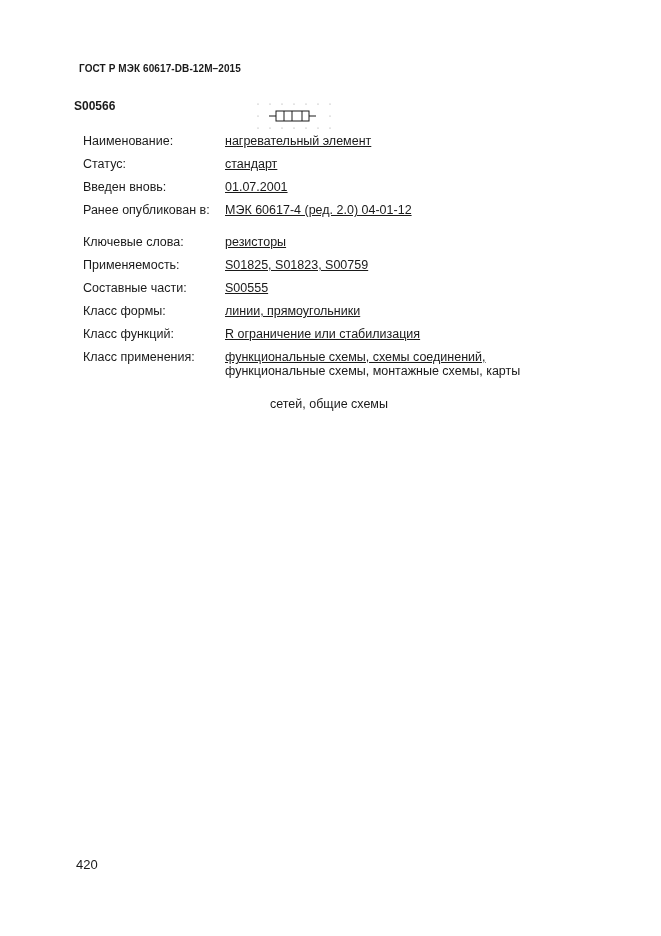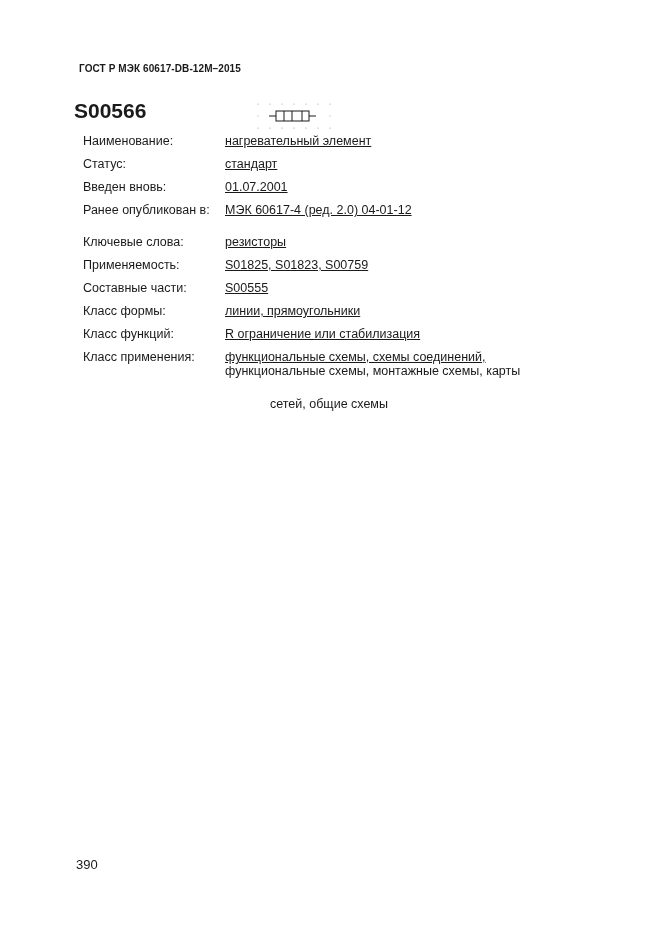--- a/index.html
+++ b/index.html
@@ -21,21 +21,21 @@
       top: 63px;
       font-size: 10px;
       font-weight: bold;
       letter-spacing: 0.1px;
       white-space: nowrap;
     }
     .symbol-code {
       position: absolute;
       left: 74px;
       top: 99px;
-      font-size: 21px;
+      font-size: 12px;
       font-weight: bold;
       white-space: nowrap;
     }
     .symbol-graphic {
       position: absolute;
       left: 252px;
       top: 100px;
       width: 84px;
       height: 32px;
     }
@@ -148,13 +148,13 @@
   <span class="label">Класс функций:</span>
   <span class="value">R ограничение или стабилизация</span>
 </div>
 <div class="row" style="top:349px;">
   <span class="label">Класс применения:</span>
   <span class="value">функциональные схемы, схемы соединений,</span>
 </div>
 <div class="cont" style="top:363px;">функциональные схемы, монтажные схемы, карты</div>
 <div class="cont" style="top:396px;margin-left:45px;">сетей, общие схемы</div>
 
-<div class="page-number">390</div>
+<div class="page-number">420</div>
 
 </body></html>

